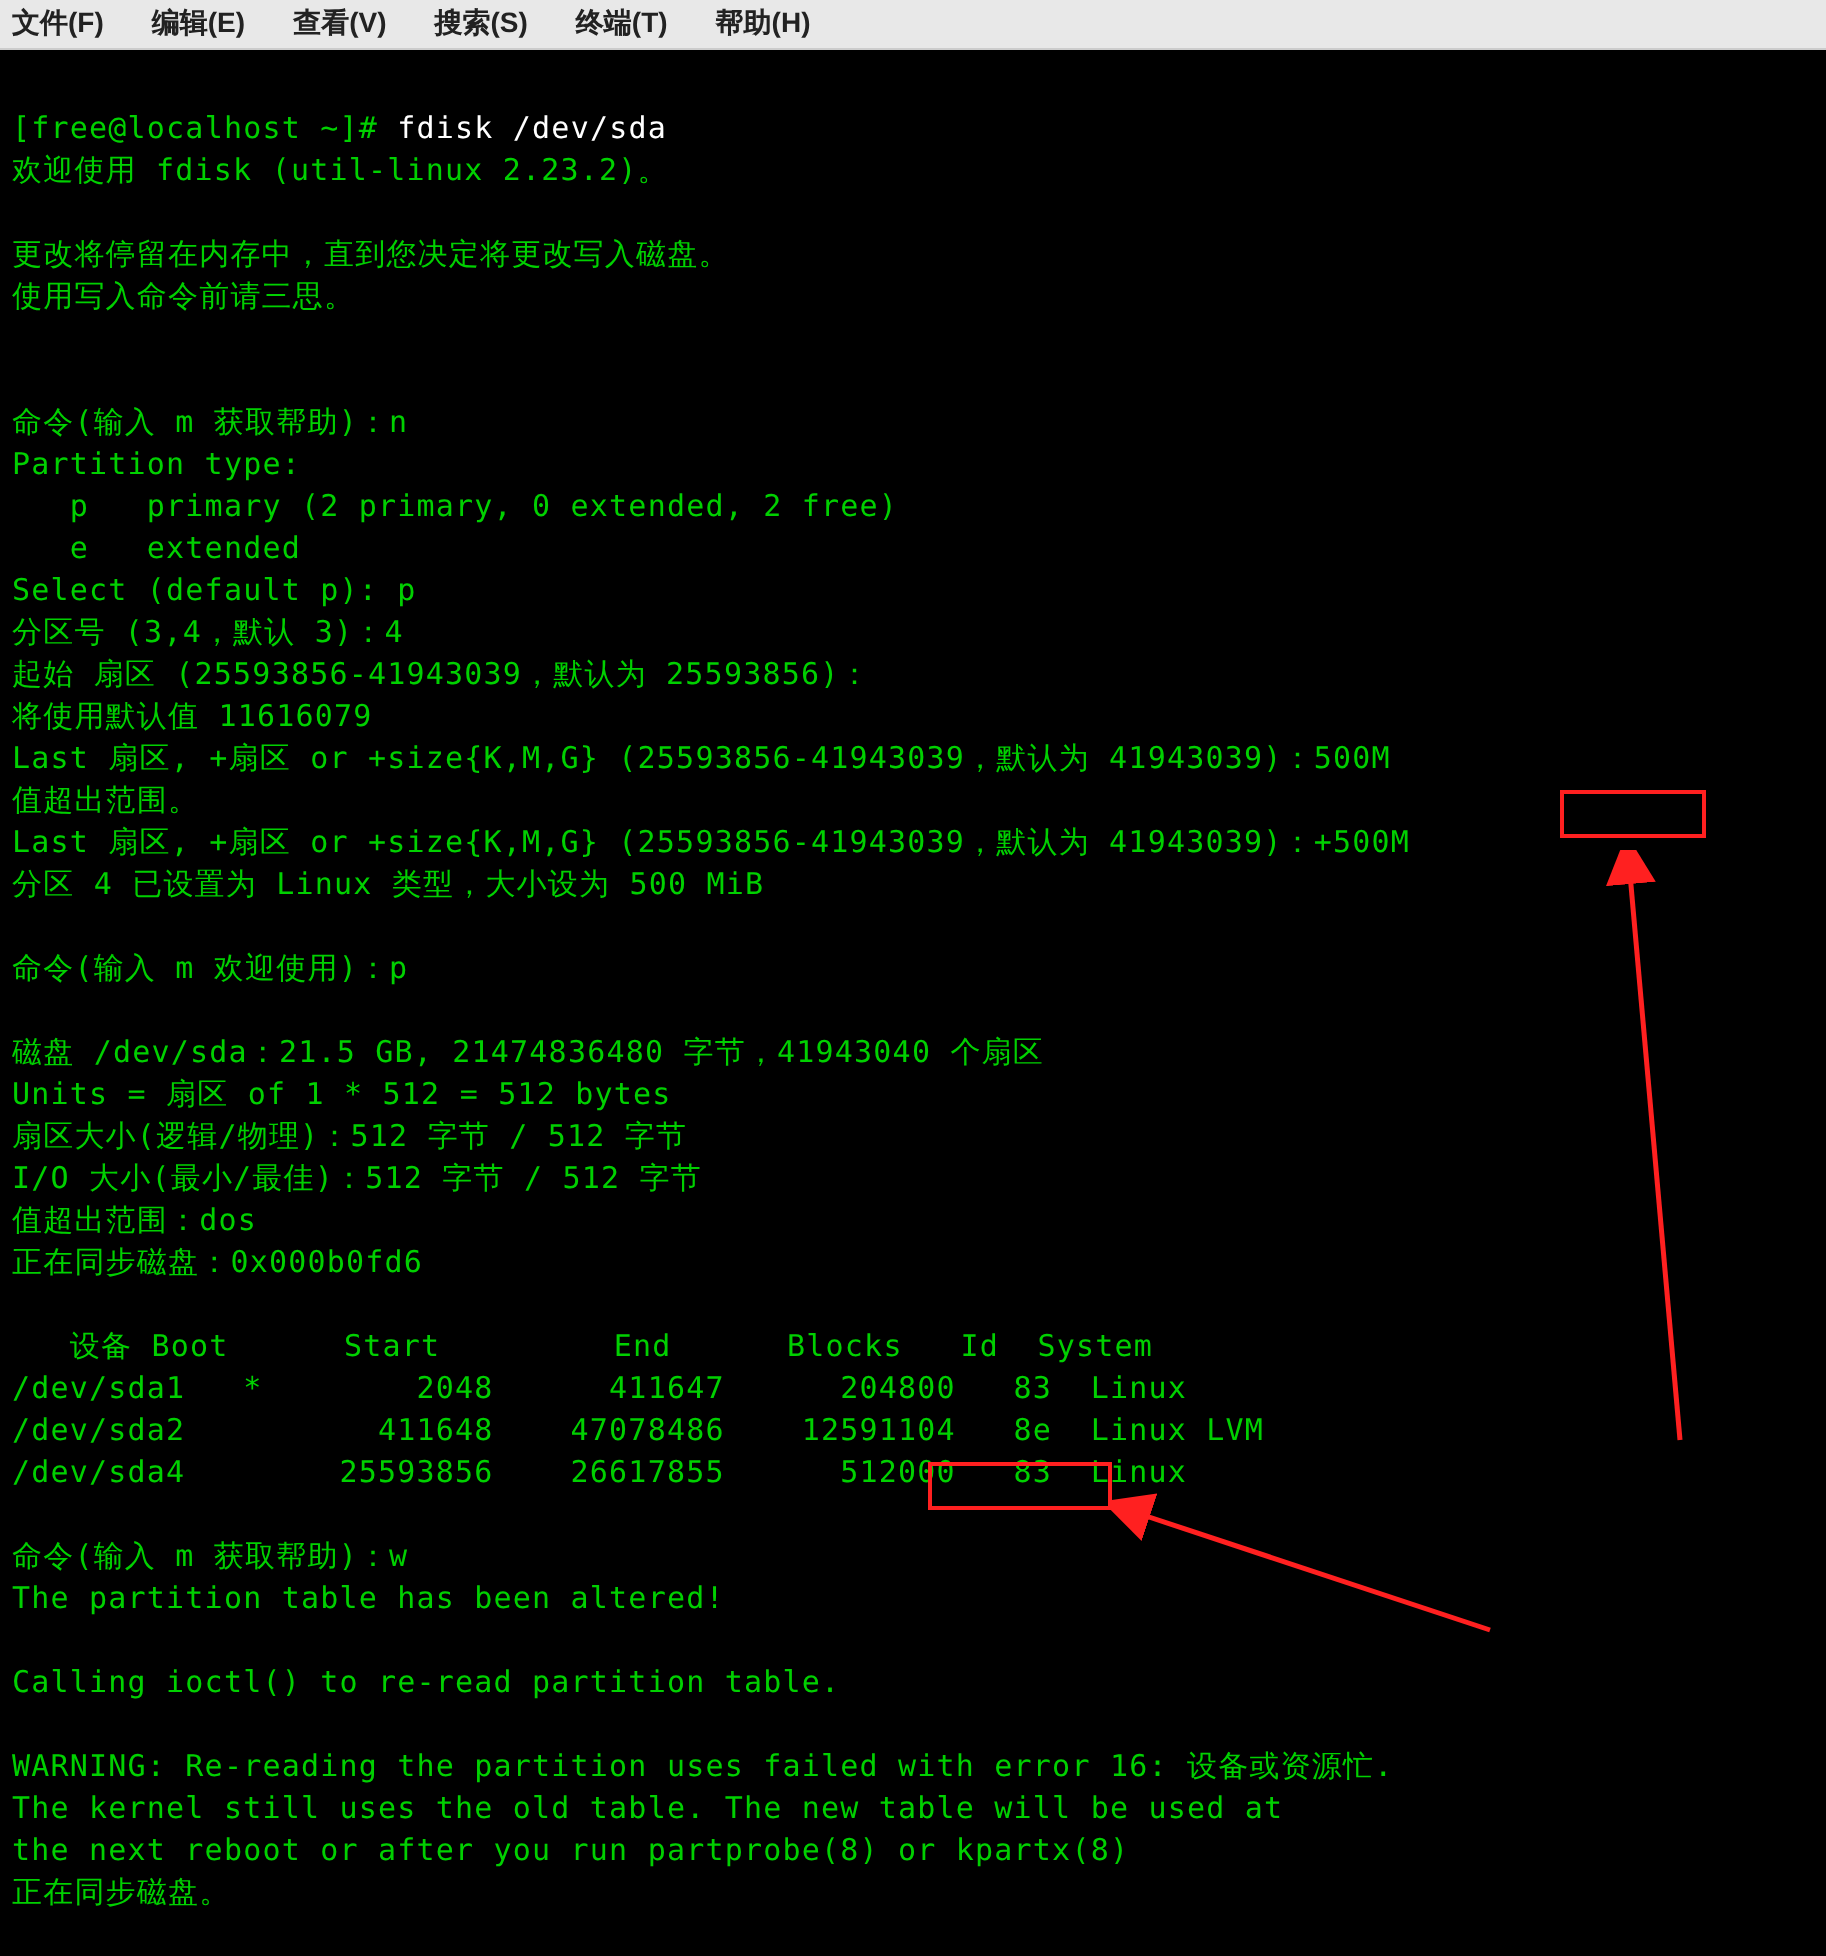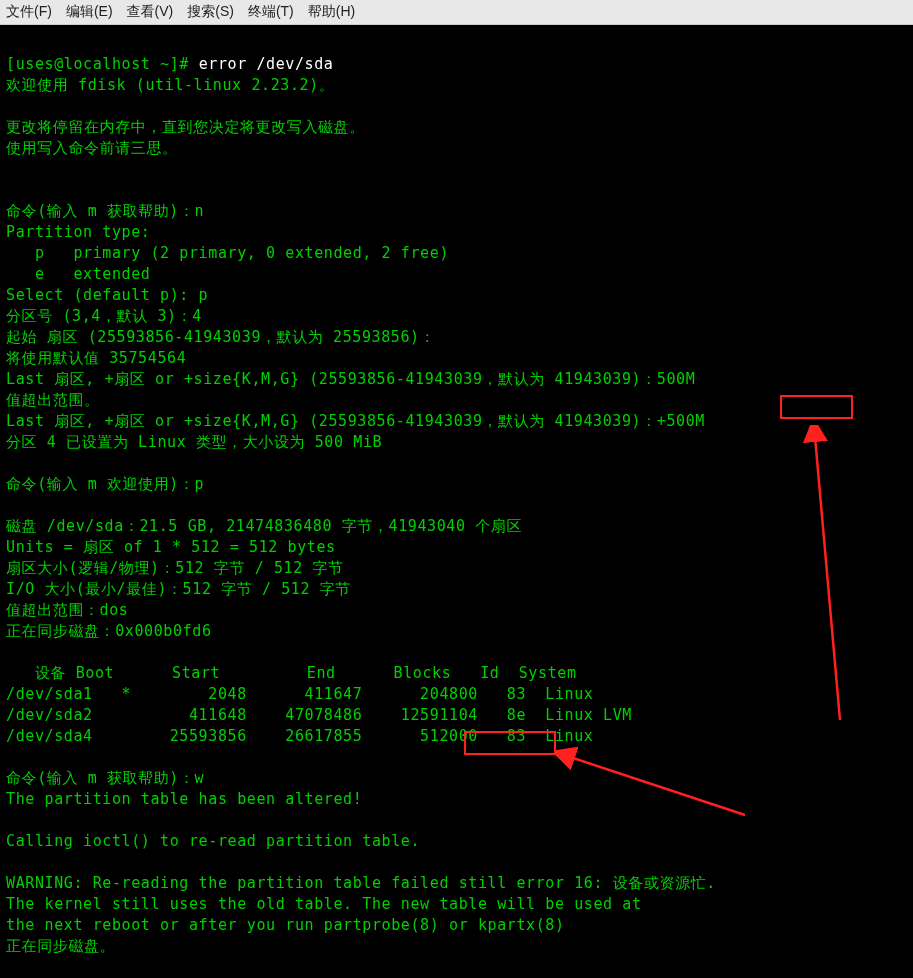--- a/index.html
+++ b/index.html
@@ -8,24 +8,25 @@
     font-size: 15px;
     background: #fff;
     width: 913px;
     position: relative;
   }
   .menubar {
     background: #e8e8e8;
     border-bottom: 1px solid #ccc;
     padding: 3px 6px;
     display: flex;
-    gap: 14px;
+    gap: 24px;
     font-family: sans-serif;
     font-size: 14px;
     color: #222;
+    font-weight: bold;
   }
   .menubar span { cursor: default; }
   .terminal {
     background: #000;
     color: #00d000;
     padding: 8px 6px 12px 6px;
     line-height: 21px;
     white-space: pre;
     letter-spacing: 0.6px;
     position: relative;
@@ -49,35 +50,35 @@
 <div class="menubar">
   <span>文件(F)</span>
   <span>编辑(E)</span>
   <span>查看(V)</span>
   <span>搜索(S)</span>
   <span>终端(T)</span>
   <span>帮助(H)</span>
 </div>
 
 <div class="terminal">
-<span class="prompt-deco">[</span><span class="prompt-deco">uses@localhost ~</span><span class="prompt-deco">]# </span><span class="cmd">error /dev/sda</span>
+<span class="prompt-deco">[</span><span class="prompt-deco">free@localhost ~</span><span class="prompt-deco">]# </span><span class="cmd">fdisk /dev/sda</span>
 <span>欢迎使用 fdisk (util-linux 2.23.2)。</span>
 <span></span>
 <span>更改将停留在内存中，直到您决定将更改写入磁盘。</span>
 <span>使用写入命令前请三思。</span>
 <span></span>
 <span></span>
 <span>命令(输入 m 获取帮助)：n</span>
 <span>Partition type:</span>
 <span>   p   primary (2 primary, 0 extended, 2 free)</span>
 <span>   e   extended</span>
 <span>Select (default p): p</span>
 <span>分区号 (3,4，默认 3)：4</span>
 <span>起始 扇区 (25593856-41943039，默认为 25593856)：</span>
-<span>将使用默认值 35754564</span>
+<span>将使用默认值 11616079</span>
 <span>Last 扇区, +扇区 or +size{K,M,G} (25593856-41943039，默认为 41943039)：500M</span>
 <span>值超出范围。</span>
 <span>Last 扇区, +扇区 or +size{K,M,G} (25593856-41943039，默认为 41943039)：+500M</span>
 <span>分区 4 已设置为 Linux 类型，大小设为 500 MiB</span>
 <span></span>
 <span>命令(输入 m 欢迎使用)：p</span>
 <span></span>
 <span>磁盘 /dev/sda：21.5 GB, 21474836480 字节，41943040 个扇区</span>
 <span>Units = 扇区 of 1 * 512 = 512 bytes</span>
 <span>扇区大小(逻辑/物理)：512 字节 / 512 字节</span>
@@ -88,21 +89,21 @@
 <span>   设备 Boot      Start         End      Blocks   Id  System</span>
 <span>/dev/sda1   *        2048      411647      204800   83  Linux</span>
 <span>/dev/sda2          411648    47078486    12591104   8e  Linux LVM</span>
 <span>/dev/sda4        25593856    26617855      512000   83  Linux</span>
 <span></span>
 <span>命令(输入 m 获取帮助)：w</span>
 <span>The partition table has been altered!</span>
 <span></span>
 <span>Calling ioctl() to re-read partition table.</span>
 <span></span>
-<span>WARNING: Re-reading the partition table failed still error 16: 设备或资源忙.</span>
+<span>WARNING: Re-reading the partition uses failed with error 16: 设备或资源忙.</span>
 <span>The kernel still uses the old table. The new table will be used at</span>
 <span>the next reboot or after you run partprobe(8) or kpartx(8)</span>
 <span>正在同步磁盘。</span>
 
 <div class="highlight-box" style="left:780px; top:370px; width:73px; height:24px;"></div>
 <div class="highlight-box" style="left:464px; top:706px; width:92px; height:24px;"></div>
 
 <svg class="arrow" style="left:780px; top:400px; width:80px; height:300px;" viewBox="0 0 80 300">
   <defs>
     <marker id="ah1" markerWidth="10" markerHeight="10" refX="2" refY="5" orient="auto">

